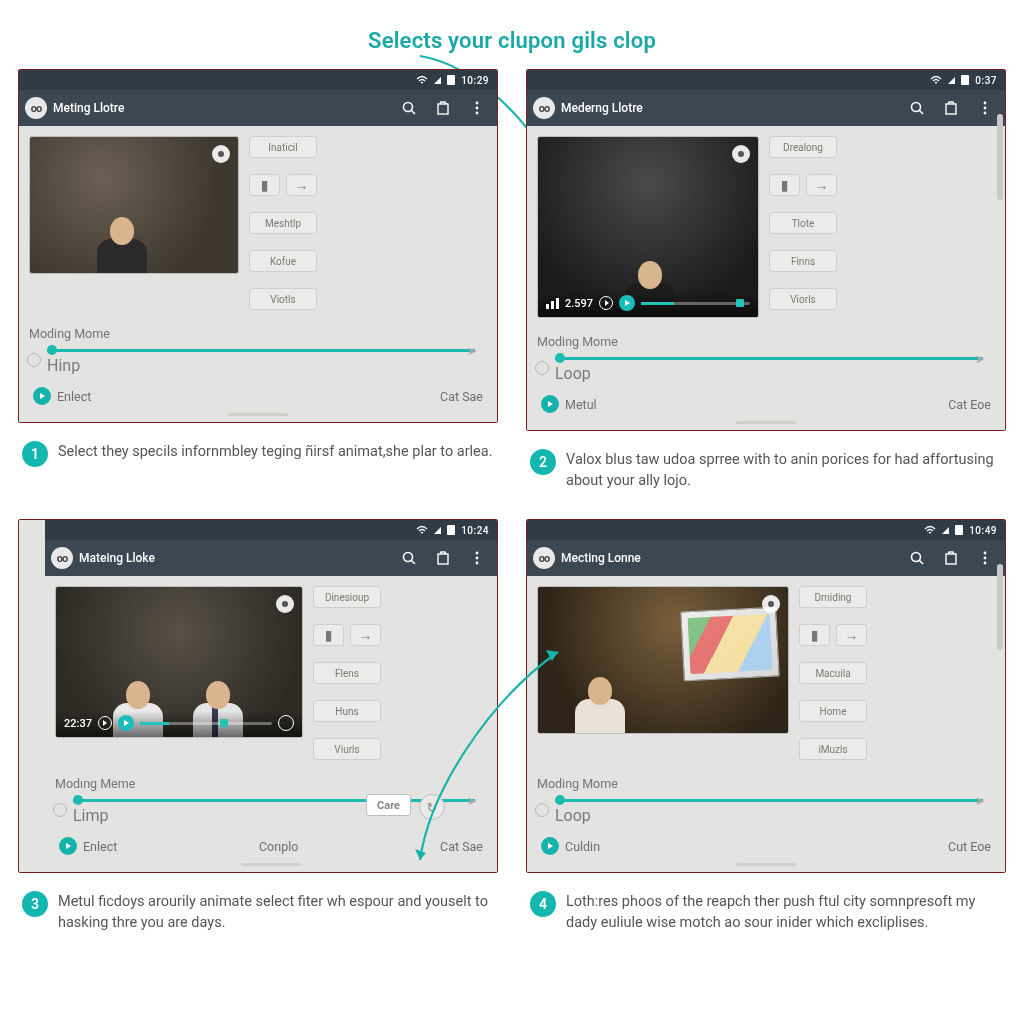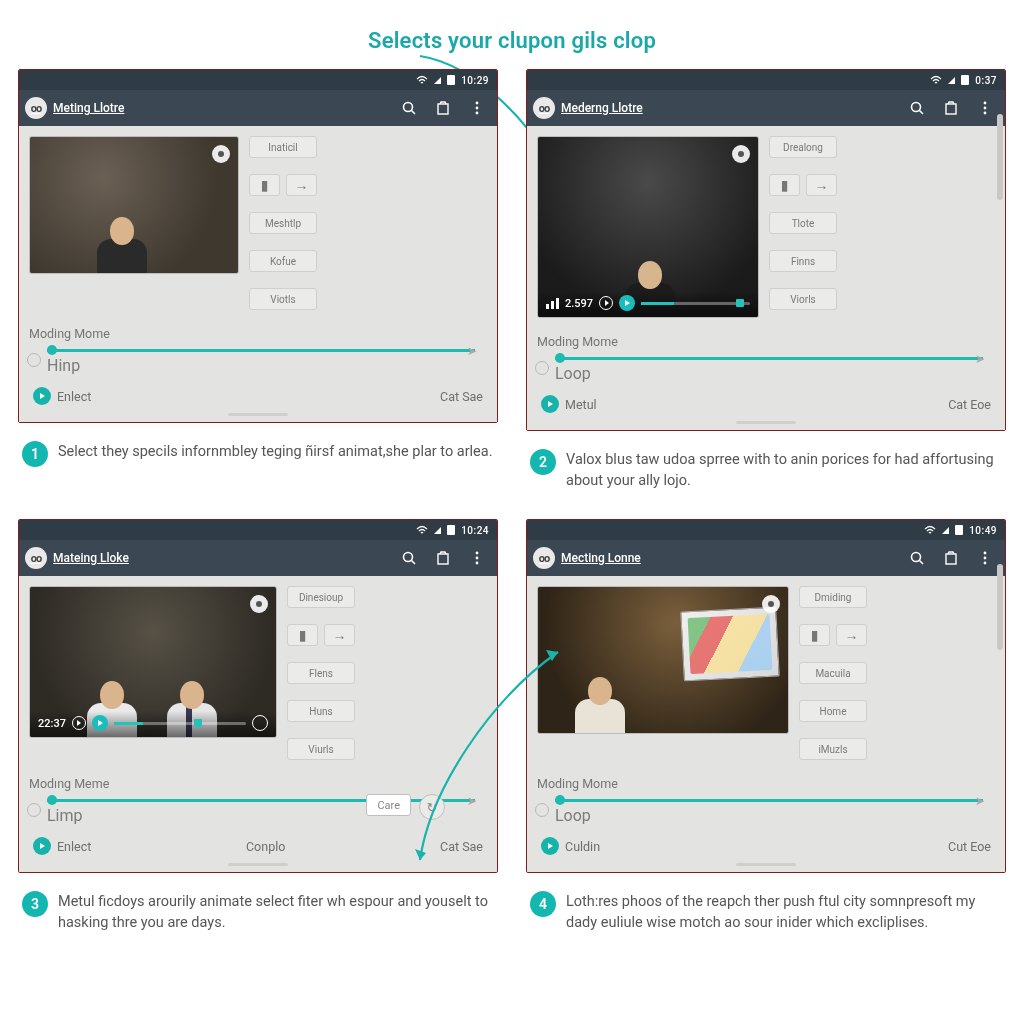--- a/index.html
+++ b/index.html
@@ -55,21 +55,20 @@
     width: 8px; height: 10px; background: #fff; border-radius: 1px;
   }
   .appbar {
     height: 36px;
     background: #3b4752;
     color: #fff;
     display: flex;
     align-items: center;
     padding: 0 6px;
     gap: 6px;
-    text-decoration: underline;
   }
   .appbar .logo {
     width: 22px; height: 22px; background: #e9e9e9; color: #444;
     border-radius: 50%; display: flex; align-items: center; justify-content: center;
     font-size: 11px; font-weight: 700; letter-spacing: -1px;
   }
   .appbar .title { font-size: 12px; font-weight: 500; flex: 1;}
   .appbar .icon-btn {
     width: 28px; height: 28px; display: flex; align-items: center; justify-content: center;
     color: #fff; cursor: pointer;
@@ -416,21 +415,21 @@
         <div class="handle"></div>
       </div>
     </div>
     <div class="step">
       <div class="num">2</div>
       <div class="txt">Valox blus taw udoa sprree with to anin porices for had affortusing about your ally lojo.</div>
     </div>
   </div>
 
   <div class="cell">
-    <div class="phone" style="position:relative;">
+    <div class="phone" style="position:relative;padding-left:26px;">
       <div class="statusbar">
         <svg width="12" height="10">
             <path d="M1 4 Q6 -1 11 4 M3 6 Q6 3 9 6 M5 8 Q6 7 7 8" stroke="#fff" stroke-width="1.2" fill="none"></path>
           </svg>
         <span class="tri"></span>
         <span class="batt"></span>
         <span class="clock">10:24</span>
       </div>
       <div class="appbar">
         <div class="logo">oo</div>
@@ -494,21 +493,21 @@
         <div class="section-label">Modıng Meme</div>
         <div class="track-area">
           <span class="time-icon"></span>
           <div class="track">
               <div class="teal"></div>
               <div class="knob-left"></div>
               <span class="arrow-right">➤</span>
             </div>
           <div class="sub-label">Limp</div>
         </div>
-        <div class="pill-input" style="right:86px; bottom:56px;">Care</div>
+        <div class="pill-input" style="right:86px; bottom:56px;font-weight:bold;">Care</div>
         <div class="ghost-circle" style="right:52px; bottom:52px;">↻</div>
         <div class="bottom-row">
           <span class="teal-dot"></span>
           <span>Enlect</span>
           <span class="spacer"></span>
           <span>Conplo</span>
           <span class="spacer"></span>
           <span class="right">Cat Sae</span>
         </div>
         <div class="handle"></div>

